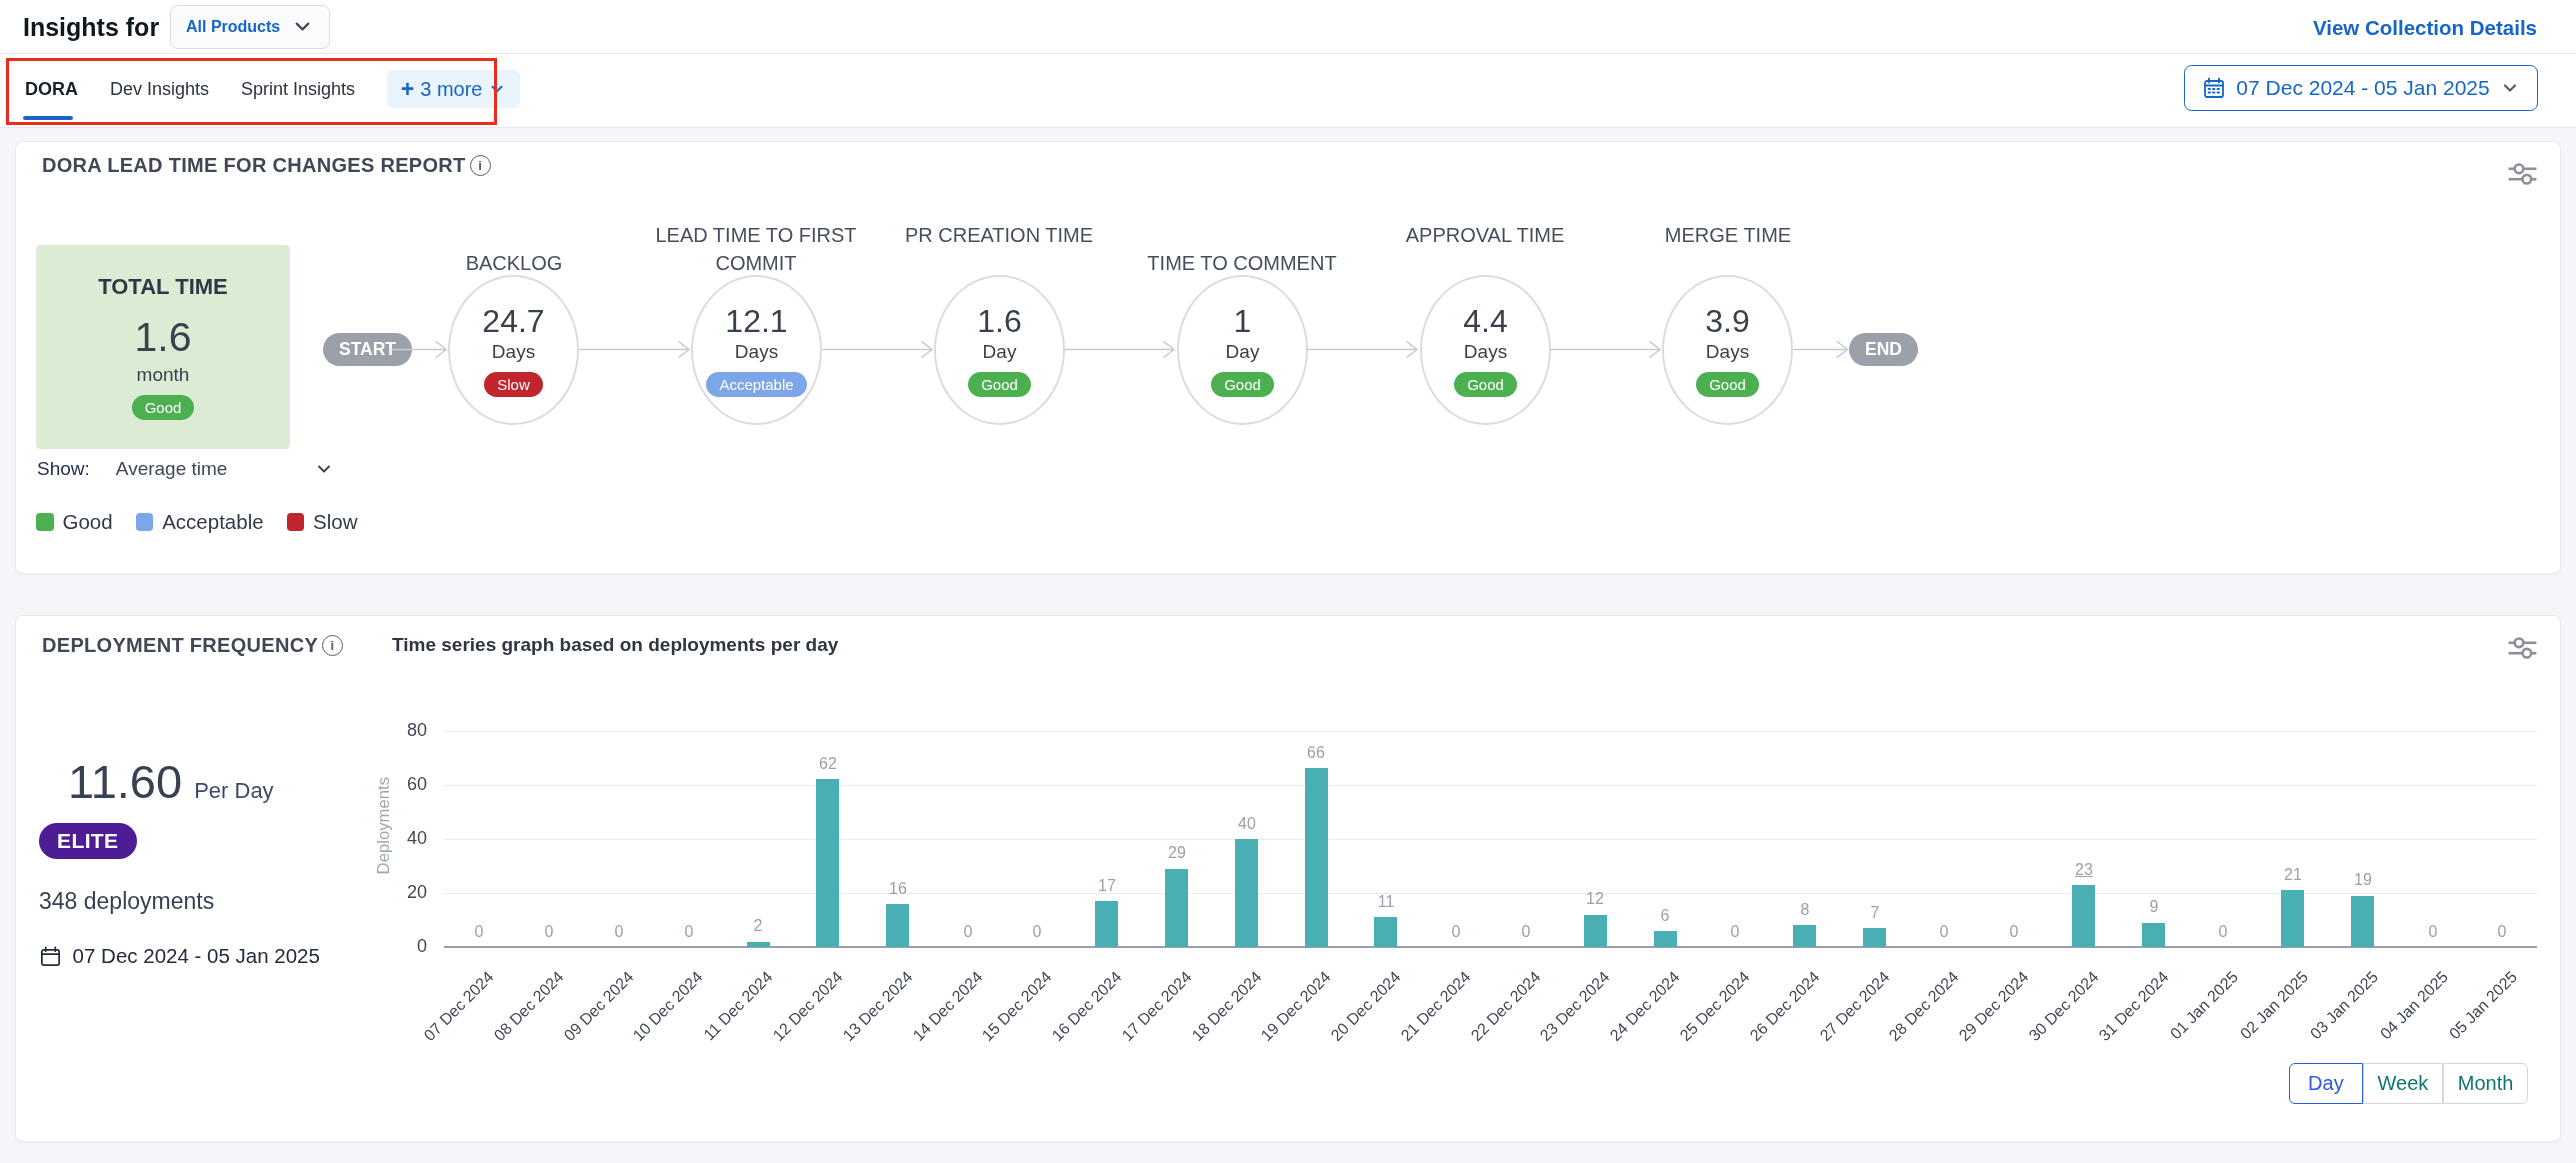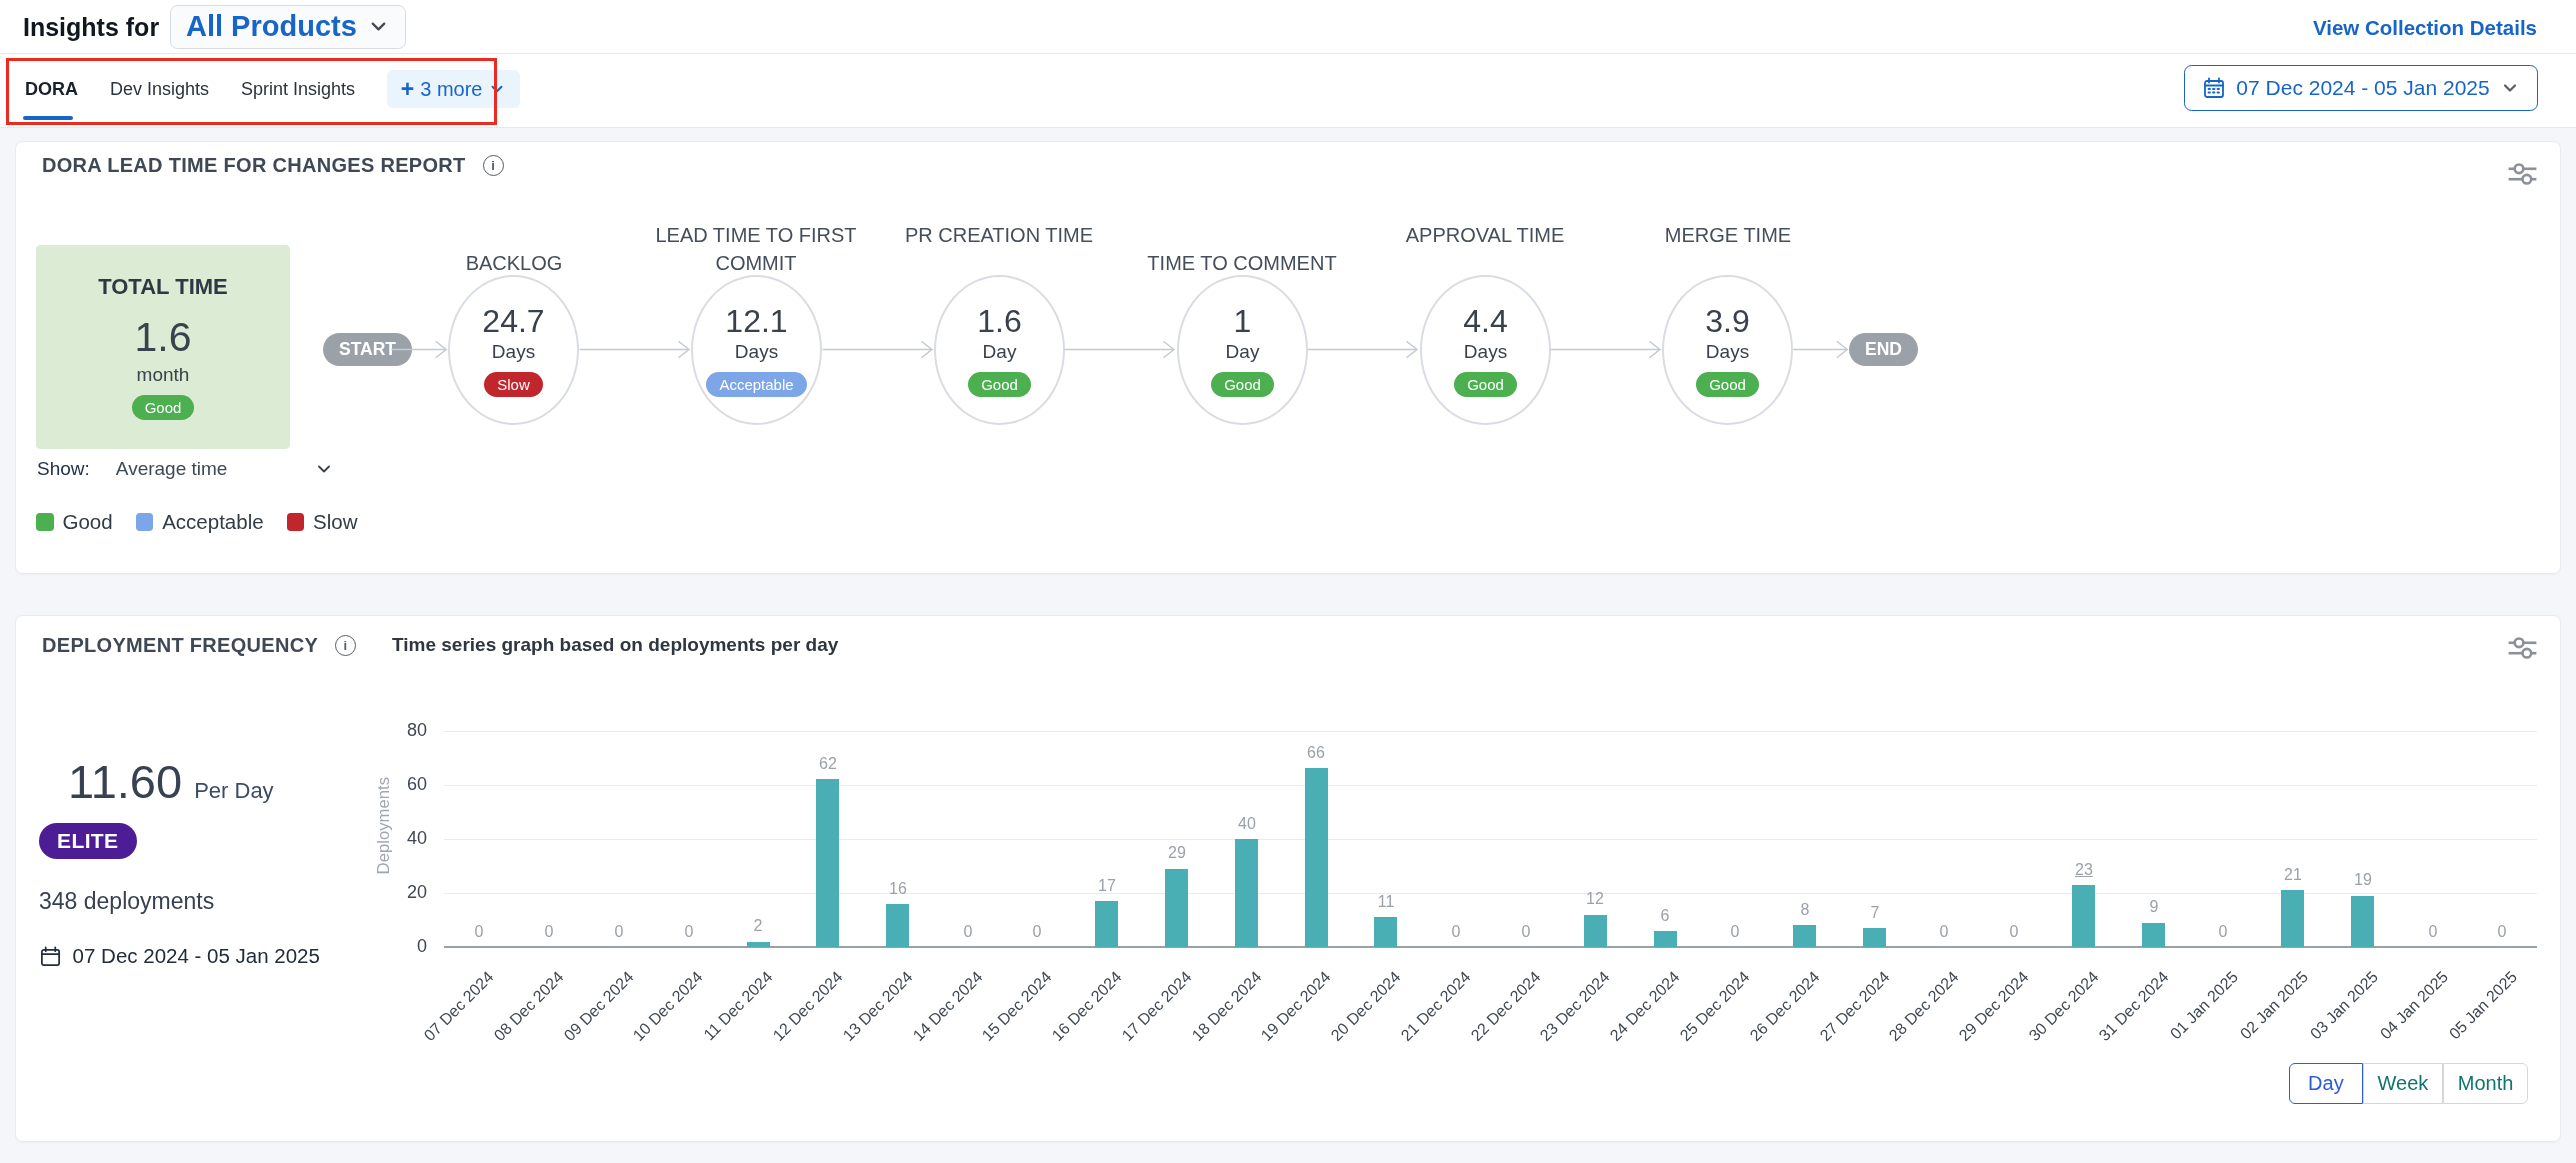--- a/index.html
+++ b/index.html
@@ -5,21 +5,21 @@
   * { margin:0; padding:0; box-sizing:border-box; }
   html,body { background:#f5f6f9; }
   body { font-family:"Liberation Sans", sans-serif; color:#1f2733; }
   .page { position:relative; width:2576px; height:1163px; background:#f5f6f9; overflow:hidden; }
 
   
   .topbar { position:absolute; left:0; top:0; width:2576px; height:54px; background:#ffffff; border-bottom:0.8px solid #e7e9ee; }
   .page-title { position:absolute; left:23px; top:13px; font-size:25px; font-weight:bold; color:#10171f; }
   .product-chip { position:absolute; left:170px; top:4.6px; height:44px; display:flex; align-items:center; gap:10.6px;
       padding:0 15px; border:1.5px solid #d9dde3; border-radius:7.6px; background:#fafbfd; cursor:pointer; }
-  .product-chip .label { font-size:29px; font-weight:bold; color:#1765c8; }
+  .product-chip .label { font-size:16px; font-weight:bold; color:#1765c8; }
   .view-details { position:absolute; right:39px; top:16px; font-size:20.5px; font-weight:bold; color:#1765c8; cursor:pointer; }
 
   
   .tabsrow { position:absolute; left:0; top:54px; width:2576px; height:74px; background:#ffffff; border-bottom:0.8px solid #e7e9ee; }
   .red-annotation { position:absolute; left:6px; top:3.8px; width:491px; height:67px; border:3.8px solid #ea2b1f; pointer-events:none; }
   .tabs { position:absolute; left:25px; top:0; height:70px; display:flex; align-items:center; gap:32px; }
   .tab { font-size:18px; color:#2b333d; cursor:pointer; white-space:nowrap; }
   .tab.active { font-weight:bold; color:#18212b; }
   .tab-underline { position:absolute; left:23px; top:62px; width:50px; height:3.8px; background:#1765c8; border-radius:2.3px; }
   .more-chip { display:flex; align-items:center; gap:6px; background:#e9f4fd; border-radius:6px; padding:7.6px 13.7px; cursor:pointer; }
@@ -27,21 +27,21 @@
   .more-chip .txt { font-size:20px; color:#1765c8; }
   .datepicker { position:absolute; right:38px; top:11.4px; height:46px; display:flex; align-items:center; gap:10.6px;
       padding:0 16.7px; border:1.5px solid #1765c8; border-radius:7.6px; background:#ffffff; cursor:pointer; }
   .datepicker .txt { font-size:21px; color:#1765c8; }
 
   
   .card { position:absolute; left:15px; width:2546px; background:#ffffff; border:0.8px solid #e8eaee; border-radius:7.6px;
       box-shadow:0 0.8px 1.5px rgba(16,24,40,0.04); }
   #card-leadtime { top:141px; height:433px; }
   #card-deploy  { top:615px; height:527px; }
-  .card-title { position:absolute; left:26px; top:12px; display:flex; align-items:center; gap:17px;
+  .card-title { position:absolute; left:26px; top:12px; display:flex; align-items:center; gap:4px;
       font-size:20px; font-weight:600; color:#3f4854; letter-spacing:0.3px;justify-content:center; }
   #card-deploy .card-title { top:18px; }
   .info-icon { display:inline-flex; align-items:center; justify-content:center; width:21px; height:21px;
       border:1.5px solid #545c66; border-radius:50%; font-size:13px; font-weight:bold; color:#545c66; cursor:pointer; }
   .sliders-icon { position:absolute; right:21px; top:16.7px; cursor:pointer; }
 
   
   .total-card { position:absolute; left:20px; top:103px; width:254px; height:204px; background:#dcebd3; border-radius:4.6px;
       display:flex; flex-direction:column; align-items:center; justify-content:center; }
   .total-card .t-label { font-size:22px; font-weight:bold; color:#2e3845; }

